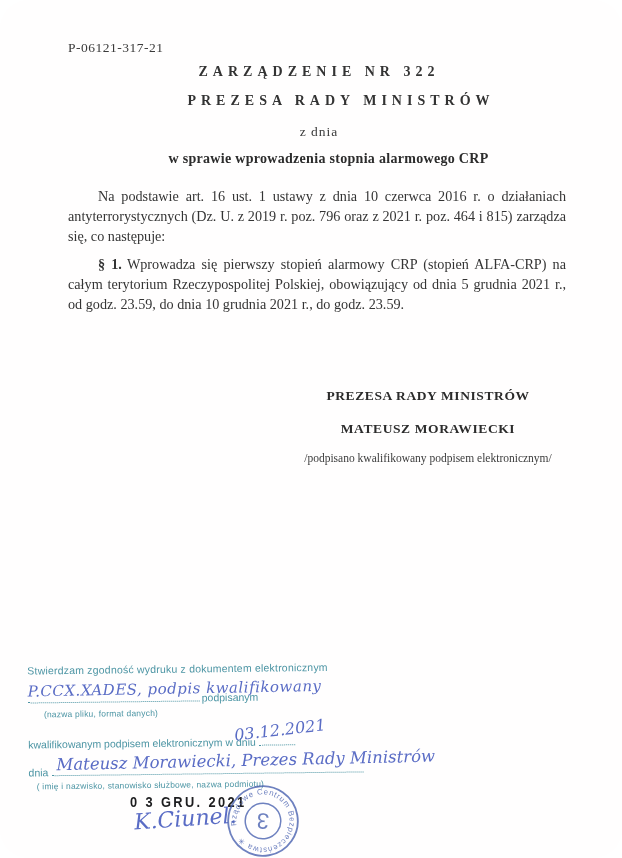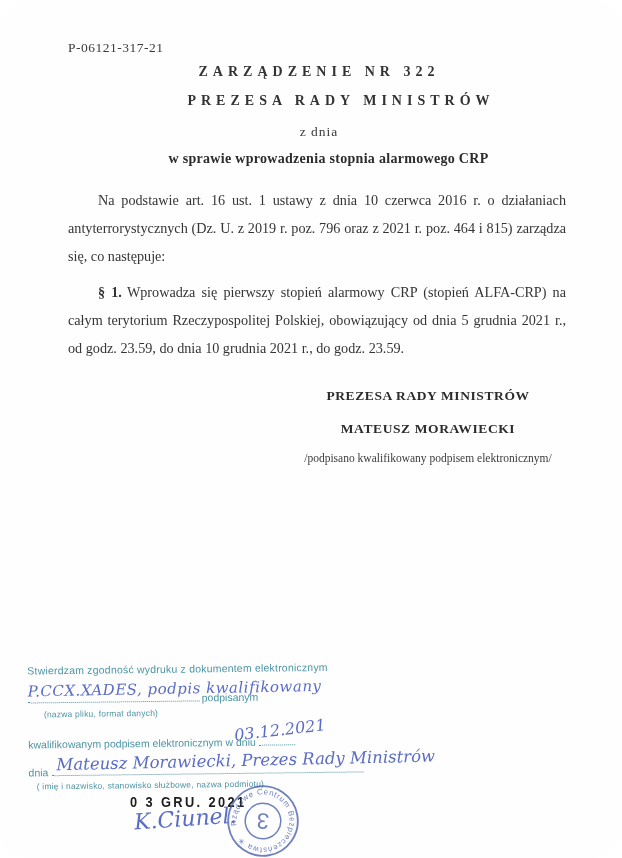--- a/index.html
+++ b/index.html
@@ -16,21 +16,21 @@
     position:absolute;left:68px;top:40px;
     font-size:13.5px;letter-spacing:.5px;color:#3a3a3a;
   }
   .heading{position:absolute;left:16px;right:0;text-align:center;}
   .h-title1{top:64px;font-weight:bold;font-size:14px;letter-spacing:5px;color:#333;}
   .h-title2{top:93px;font-weight:bold;font-size:14px;letter-spacing:5px;color:#333;padding-left:44px;}
   .h-zdnia{top:124px;font-size:13.5px;letter-spacing:1px;color:#3a3a3a;}
   .h-subject{top:151px;font-weight:bold;font-size:14px;letter-spacing:.3px;color:#2c2c2c;margin-left:19px;}
   .bodytext{
     position:absolute;left:68px;width:498px;top:186px;
-    font-size:14.2px;line-height:28px;text-align:justify;color:#343434;
+    font-size:14.2px;line-height:20px;text-align:justify;color:#343434;
   }
   .bodytext p{margin:0 0 8px 0;text-indent:30px;}
   .seclabel{margin-right:5px;}
   .sig{
     position:absolute;left:296px;top:388px;width:264px;text-align:center;color:#2c2c2c;
   }
   .sig-title{font-weight:bold;font-size:13.5px;letter-spacing:.6px;}
   .sig-name{font-weight:bold;font-size:13.5px;letter-spacing:.6px;margin-top:17px;}
   .sig-note{font-size:11.5px;margin-top:15px;color:#3c3c3c;}
   

